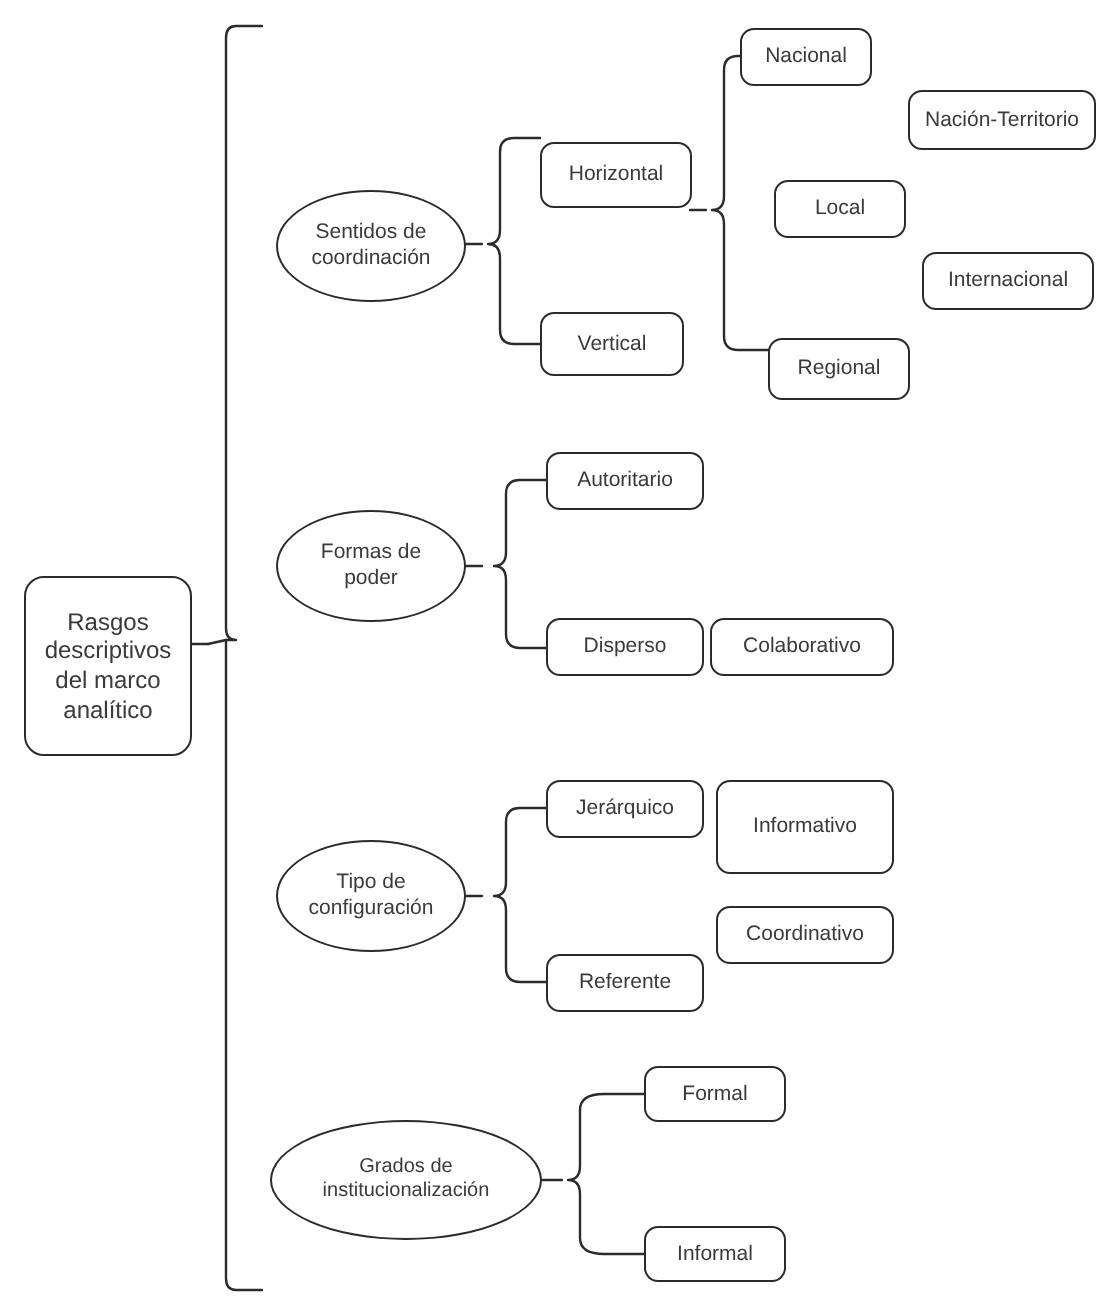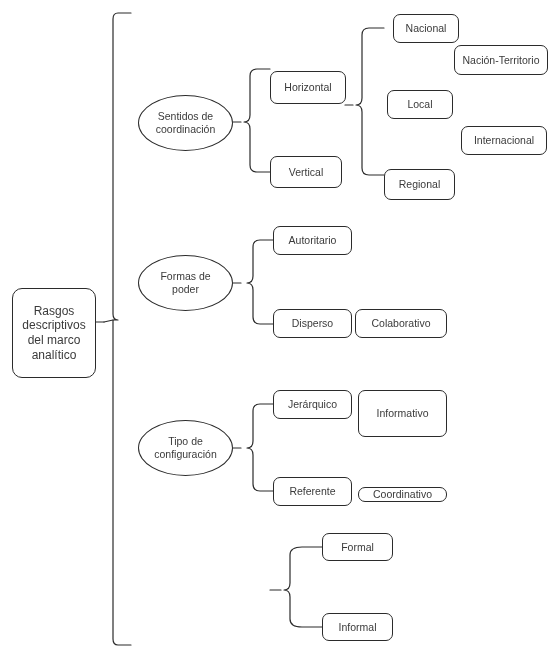--- a/index.html
+++ b/index.html
@@ -105,21 +105,21 @@
   </div>
 
   <div class="node node-box node-leaf" style="left:270px; top:71px; width:76px; height:33px;">
     <span class="node-label">Horizontal</span>
   </div>
 
   <div class="node node-box node-leaf" style="left:270px; top:156px; width:72px; height:32px;">
     <span class="node-label">Vertical</span>
   </div>
 
-  <div class="node node-box node-leaf" style="left:393px; top:14px; width:66px; height:29px;">
+  <div class="node node-box node-leaf" style="left:370px; top:14px; width:66px; height:29px;">
     <span class="node-label">Nacional</span>
   </div>
 
   <div class="node node-box node-leaf" style="left:454px; top:45px; width:94px; height:30px;">
     <span class="node-label">Nación-Territorio</span>
   </div>
 
   <div class="node node-box node-leaf" style="left:387px; top:90px; width:66px; height:29px;">
     <span class="node-label">Local</span>
   </div>
@@ -160,24 +160,28 @@
   </div>
 
   <div class="node node-box node-leaf" style="left:358px; top:390px; width:89px; height:47px;">
     <span class="node-label">Informativo</span>
   </div>
 
   <div class="node node-box node-leaf" style="left:273px; top:477px; width:79px; height:29px;">
     <span class="node-label">Referente</span>
   </div>
 
-  <div class="node node-box node-leaf" style="left:358px; top:487px; width:89px; height:15px;">
+  <div class="node node-box node-leaf" style="left:358px; top:453px; width:89px; height:29px;">
     <span class="node-label">Coordinativo</span>
   </div>
 
+  <div class="node node-ellipse" style="left:135px; top:560px; width:136px; height:60px; font-size:10px;">
+    <span class="node-label">Grados  de
+institucionalización</span>
+  </div>
 
   <div class="node node-box node-leaf" style="left:322px; top:533px; width:71px; height:28px;">
     <span class="node-label">Formal</span>
   </div>
 
   <div class="node node-box node-leaf" style="left:322px; top:613px; width:71px; height:28px;text-align:center;">
     <span class="node-label">Informal</span>
   </div>
 
 </div>

